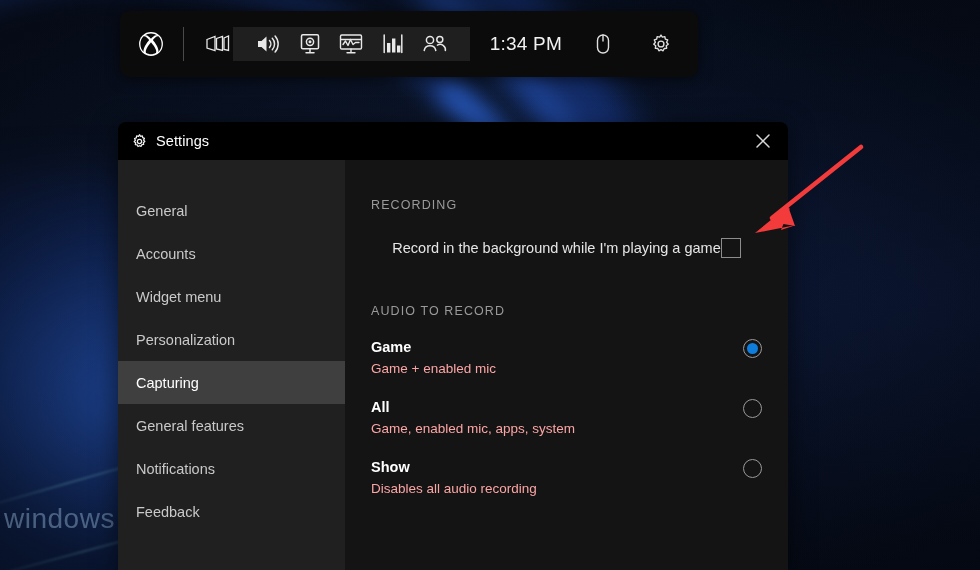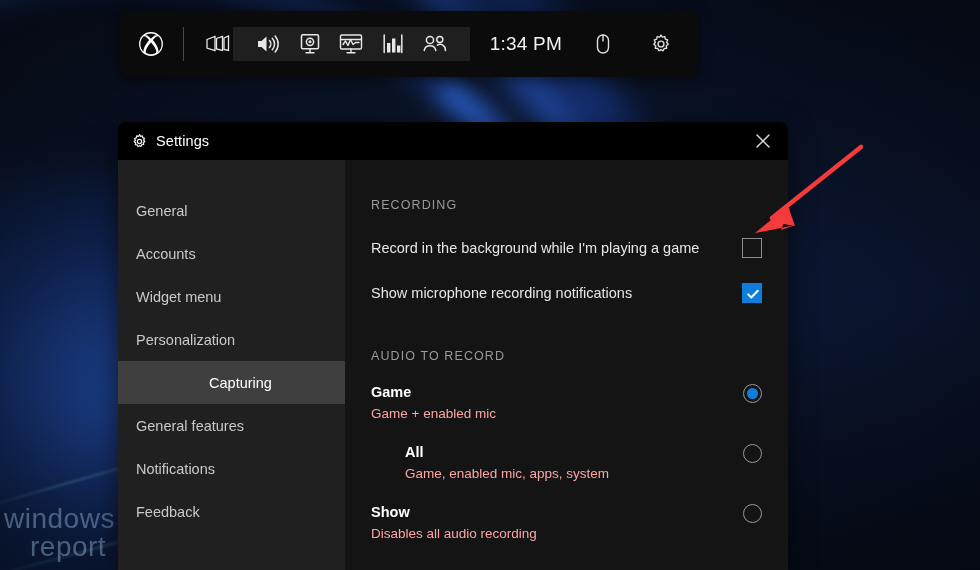--- a/index.html
+++ b/index.html
@@ -207,21 +207,20 @@
     height: 43px;
     display: flex; align-items: center;
     padding-left: 18px;
     color: #c9c9c9;
     font-size: 14.5px;
     cursor: default;
   }
   .side-item.selected {
     background: #3f3f3f;
     color: #ffffff;
-    justify-content: center;
   }
 
   .main {
     flex: 1;
     background: #141414;
     padding: 0 26px 0 26px;
     position: relative;
   }
   .section-head {
     color: #9a9a9a;
@@ -309,21 +308,20 @@
     <div class="arc arc5"></div>
     <div class="arc arc6"></div>
     <div class="glow-left"></div>
     <div class="streak" style="left:-40px; top:470px; width:300px; transform:rotate(-16deg);"></div>
     <div class="streak" style="left:-30px; top:538px; width:320px; transform:rotate(-15deg);"></div>
     <div class="dark-vignette"></div>
   </div>
 
   <div class="watermark">
     <span>windows</span>
-    <span class="w2">report</span>
   </div>
 
   <div class="gamebar">
     <div class="gb-left">
       <span class="gb-xbox">
         <svg width="26" height="26" viewBox="0 0 24 24">
           <circle cx="12" cy="12" r="11" fill="#ffffff"></circle>
           <path d="M12 2.2c-2.2 0-4.2.7-5.8 1.9 2-1 4.1 1.1 5.8 3 1.7-1.9 3.8-4 5.8-3C16.2 2.9 14.2 2.2 12 2.2z" fill="#0b0b0b"></path>
           <path d="M4.9 5.1C3.2 6.9 2.2 9.3 2.2 12c0 2.9 1.1 5.5 3 7.4-.9-3.3 2.9-8.6 5.1-11.2C8.9 6.6 6.4 4.2 4.9 5.1z" fill="#0b0b0b"></path>
           <path d="M19.1 5.1c-1.5-.9-4 1.5-5.4 3.1 2.2 2.6 6 7.9 5.1 11.2 1.9-1.9 3-4.5 3-7.4 0-2.7-1-5.1-2.7-6.9z" fill="#0b0b0b"></path>
@@ -445,47 +443,39 @@
         </div>
         <div class="side-item">
           <span>Feedback</span>
         </div>
       </div>
 
       <div class="main">
 
         <div class="section-head">RECORDING</div>
 
-        <div class="row" style="margin-top:17px;">
+        <div class="row" style="margin-top:17px;justify-content:center;">
           <span class="row-label">Record in the background while I'm playing a game</span>
           <span class="checkbox"></span>
         </div>
 
-        <div class="row" style="margin-top:7px;">
-          <span class="row-label">Show microphone recording notifications</span>
-          <span class="checkbox checked">
-            <svg width="16" height="16" viewBox="0 0 16 16" fill="none" stroke="#ffffff" stroke-width="2" stroke-linecap="round" stroke-linejoin="round">
-              <path d="M3.2 8.4 L6.3 11.5 L12.8 4.8"></path>
-            </svg>
-          </span>
-        </div>
 
         <div class="section-head" style="margin-top:37px;">AUDIO TO RECORD</div>
 
         <div class="opt-row" style="margin-top:19px;">
           <div class="opt-text">
             <div class="opt-title">Game</div>
             <div class="opt-sub">Game + enabled mic</div>
           </div>
           <span class="radio selected">
               <span class="dot"></span>
             </span>
         </div>
 
-        <div class="opt-row" style="margin-top:18px;margin-left:34px;">
+        <div class="opt-row" style="margin-top:18px;">
           <div class="opt-text">
             <div class="opt-title">All</div>
             <div class="opt-sub">Game, enabled mic, apps, system</div>
           </div>
           <span class="radio">
               <span class="dot"></span>
             </span>
         </div>
 
         <div class="opt-row" style="margin-top:18px;">

